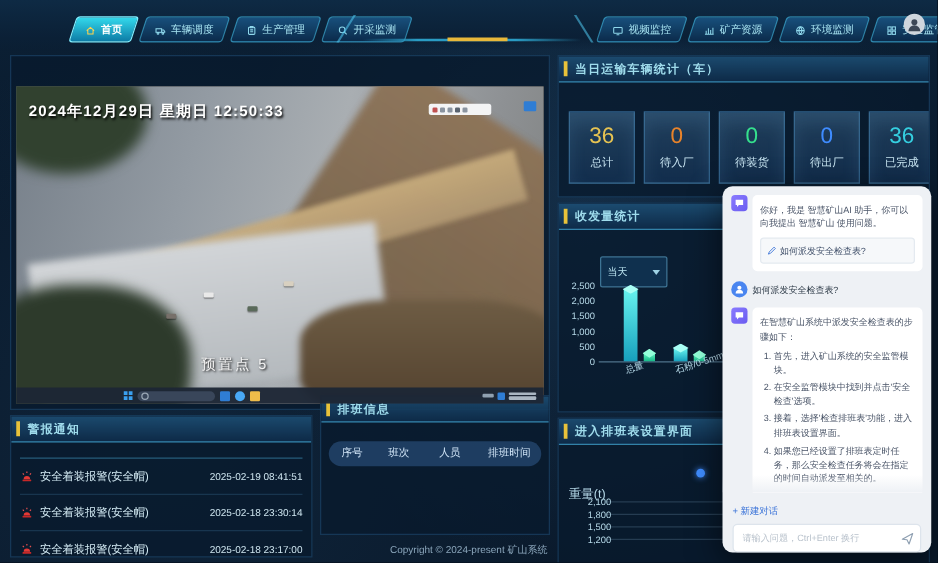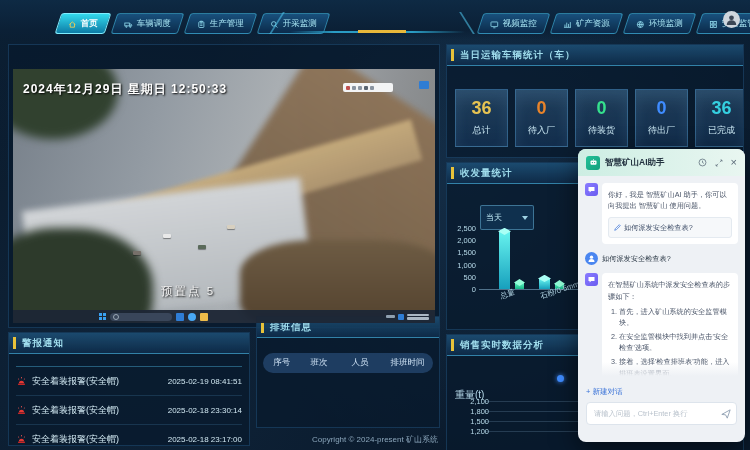--- a/index.html
+++ b/index.html
@@ -83,21 +83,21 @@
   .tb-ico{width:8px;height:8px;border-radius:1px;}
   .tb-right{margin-left:auto;display:flex;align-items:center;gap:3px;}
   .tb-bar{width:9px;height:3px;background:#8fa0b0;border-radius:1px;}
   .tb-time{display:flex;flex-direction:column;gap:1px;}
   .tb-time i{width:22px;height:2.5px;background:#aab6c2;border-radius:1px;}
   
   .stat-row{position:absolute;left:8px;top:44px;display:flex;gap:7px;}
   .stat-box{width:51px;height:56px;display:flex;flex-direction:column;align-items:center;justify-content:center;
     background:linear-gradient(180deg,rgba(92,152,202,.28),rgba(24,58,98,.55));
     border:1px solid rgba(92,170,225,.4);box-shadow:inset 0 8px 14px rgba(130,195,245,.12);}
-  .stat-val{font-size:18px;font-weight:bold;line-height:1;}
+  .stat-val{font-size:18px;font-weight:normal;line-height:1;}
   .stat-lbl{font-size:9px;color:#c9e6f2;margin-top:7px;}
   
   .filter{position:absolute;left:10px;top:42px;width:42px;height:15px;border:1px solid rgba(120,200,235,.45);
     background:rgba(16,52,84,.85);color:#bfe8f4;font-size:8px;display:flex;align-items:center;
     justify-content:space-between;padding:4px 5px;border-radius:2px;cursor:pointer;margin-left:23px;}
   .chev{width:0;height:0;border-left:3px solid transparent;border-right:3px solid transparent;border-top:4px solid #9fd2e4;}
   .ship-plot{position:absolute;left:32px;top:65px;width:250px;height:61px;
     border-bottom:1px solid rgba(150,200,230,.5);}
   .ytick{position:absolute;left:-30px;width:27px;text-align:right;font-size:7.5px;color:#b6d9e8;}
   .bar{position:absolute;bottom:0;}
@@ -142,21 +142,21 @@
   .m-bot{background:linear-gradient(135deg,#8a7bff,#6a5cf0);}
   .m-user{background:#4a86f0;border-radius:50%;}
   .bubble{background:#fff;border-radius:4px;padding:6px;font-size:7.2px;color:#4a5568;line-height:1.55;flex:1;}
   .chip{margin-top:6px;background:#f6f8fa;border:1px solid #e4eaf0;border-radius:3px;padding:4px 5px;
     display:flex;align-items:center;gap:3px;font-size:7.2px;color:#41506a;cursor:pointer;}
   .user-text{font-size:7.2px;color:#2d3a47;padding-top:2px;}
   .steps{margin:4px 0 0 0;padding-left:11px;}
   .steps li{margin-bottom:3px;}
   .fade{position:absolute;bottom:0;left:0;right:0;height:14px;
     background:linear-gradient(rgba(238,241,245,0),#eef1f5);pointer-events:none;}
-  .ai-foot{flex:none;padding:4px 8px 17px;}
+  .ai-foot{flex:none;padding:4px 8px 0;}
   .new-chat{font-size:7.5px;color:#3a73d8;margin-bottom:5px;cursor:pointer;display:inline-block;}
   .ai-input-row{height:21px;border:1px solid #dde4ec;border-radius:4px;background:#fff;
     display:flex;align-items:center;padding:0 5px;}
   .ai-input{flex:1;border:none;outline:none;font-size:7.3px;color:#333;background:transparent;min-width:0;
     font-family:"Liberation Sans","DejaVu Sans",sans-serif;}
   .ai-input::placeholder{color:#b9c2cc;}
   .send{display:flex;align-items:center;cursor:pointer;}
 </style>
 </head>
 <body>
@@ -382,21 +382,21 @@
         <div class="bar bar-cyan" style="left:100px;width:11px;height:3.7px">
           <i class="cap cap-c"></i>
         </div>
         <div class="xlbl" style="left:100px">碎石1/2</div>
       </div>
   </section>
 
   <section class="panel sales">
     <div class="p-head">
       <span class="p-accent"></span>
-      <span class="p-title">销售实时数据分析</span>
+      <span class="p-title">进入排班表设置界面</span>
     </div>
     <div class="dot"></div>
     <div class="ylab">重量(t)</div>
     <div id="sales-grid">
         <div class="gtick" style="top:62px">2,100</div>
           <div class="gline" style="top:66px"></div>
         <div class="gtick" style="top:72px">1,800</div>
           <div class="gline" style="top:76px"></div>
         <div class="gtick" style="top:82px">1,500</div>
           <div class="gline" style="top:86px"></div>
@@ -450,45 +450,20 @@
         <span class="sch-col" style="width:22%">序号</span>
         <span class="sch-col" style="width:22%">班次</span>
         <span class="sch-col" style="width:26%">人员</span>
         <span class="sch-col" style="width:30%">排班时间</span>
       </div>
   </section>
 
   <div class="copyright">Copyright © 2024-present 矿山系统</div>
 
   <aside class="ai">
-    <div class="ai-head">
-      <span class="ai-logo">
-        <svg viewBox="0 0 12 12" width="9" height="9">
-            <rect x="2" y="3.2" width="8" height="5.8" rx="1.5" fill="#fff"></rect>
-            <circle cx="4.5" cy="6.1" r=".9" fill="#18a886"></circle>
-            <circle cx="7.5" cy="6.1" r=".9" fill="#18a886"></circle>
-            <path d="M6 1.6 V3.2" stroke="#fff" stroke-width="1"></path>
-          </svg>
-      </span>
-      <span class="ai-title">智慧矿山AI助手</span>
-      <span class="ai-hicons">
-        <span class="hic">
-          <svg viewBox="0 0 12 12" width="9" height="9">
-              <circle cx="6" cy="6" r="4.6" fill="none" stroke="#5c6b79" stroke-width="1"></circle>
-              <path d="M6 3.6 V6 L7.8 7.2" fill="none" stroke="#5c6b79" stroke-width="1"></path>
-            </svg>
-        </span>
-        <span class="hic">
-          <svg viewBox="0 0 12 12" width="8" height="8">
-              <path d="M7.2 4.8 L10.5 1.5 M10.5 1.5 H8 M10.5 1.5 V4 M4.8 7.2 L1.5 10.5 M1.5 10.5 H4 M1.5 10.5 V8" stroke="#5c6b79" stroke-width="1" fill="none"></path>
-            </svg>
-        </span>
-        <span class="hic">×</span>
-      </span>
-    </div>
     <div class="ai-body">
       <div class="msg">
         <span class="m-ico m-bot">
           <svg viewBox="0 0 12 12" width="9" height="9">
               <path d="M2 2.5 h8 v5.5 h-4.5 l-2 2 v-2 H2 z" fill="#fff"></path>
             </svg>
         </span>
         <div class="bubble">
           <span>你好，我是 智慧矿山AI 助手，你可以向我提出 智慧矿山 使用问题。</span>
           <div class="chip">

